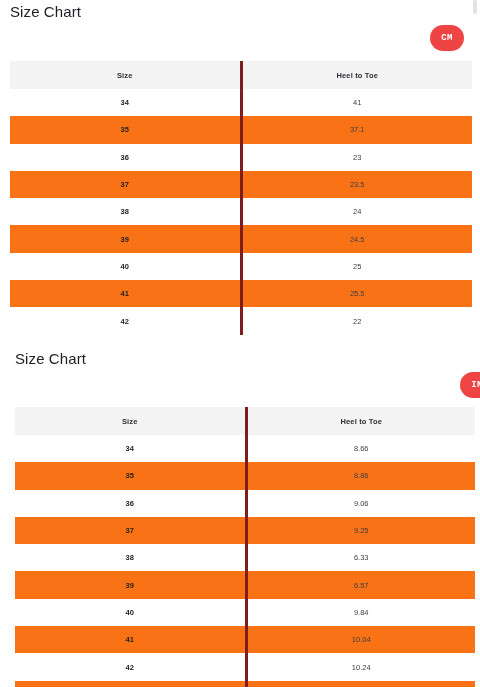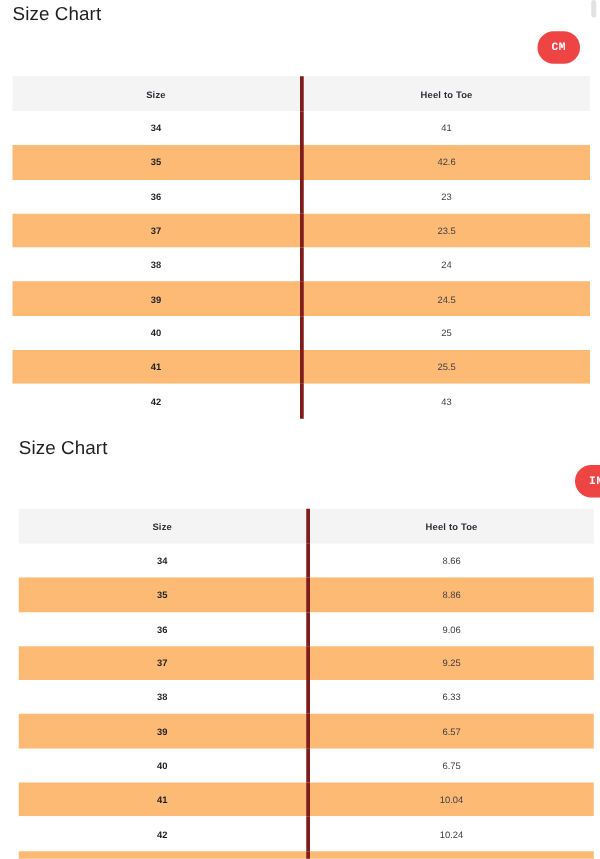--- a/index.html
+++ b/index.html
@@ -85,21 +85,21 @@
     font-size: 7.5px;
     color: #3b3d44;
   }
 
   .size-table tbody td.col-size {
     font-weight: bold;
     color: #1d1f24;
   }
 
   .size-table tbody tr.row-even td {
-    background: #fdba74;
+    background: #f97316;
   }
 
   .size-table tbody tr.row-odd td {
     background: #ffffff;
   }
 
   
   .size-table th.col-size,
   .size-table td.col-size {
     border-right: 3px solid #7f1d1d;
@@ -180,21 +180,21 @@
             <th class="col-heel">Heel to Toe</th>
           </tr>
         </thead>
         <tbody>
           <tr class="row-odd">
             <td class="col-size">34</td>
             <td class="col-heel">41</td>
           </tr>
           <tr class="row-even">
             <td class="col-size">35</td>
-            <td class="col-heel">42.6</td>
+            <td class="col-heel">37.1</td>
           </tr>
           <tr class="row-odd">
             <td class="col-size">36</td>
             <td class="col-heel">23</td>
           </tr>
           <tr class="row-even">
             <td class="col-size">37</td>
             <td class="col-heel">23.5</td>
           </tr>
           <tr class="row-odd">
@@ -208,21 +208,21 @@
           <tr class="row-odd">
             <td class="col-size">40</td>
             <td class="col-heel">25</td>
           </tr>
           <tr class="row-even">
             <td class="col-size">41</td>
             <td class="col-heel">25.5</td>
           </tr>
           <tr class="row-odd">
             <td class="col-size">42</td>
-            <td class="col-heel">43</td>
+            <td class="col-heel">22</td>
           </tr>
         </tbody>
       </table>
     </div>
   </div>
 
   <div class="section" id="section-in">
     <div class="section-title">Size Chart</div>
 
     <div class="unit-badge">IN</div>
@@ -255,21 +255,21 @@
           <tr class="row-odd">
             <td class="col-size">38</td>
             <td class="col-heel">6.33</td>
           </tr>
           <tr class="row-even">
             <td class="col-size">39</td>
             <td class="col-heel">6.57</td>
           </tr>
           <tr class="row-odd">
             <td class="col-size">40</td>
-            <td class="col-heel">6.75</td>
+            <td class="col-heel">9.84</td>
           </tr>
           <tr class="row-even">
             <td class="col-size">41</td>
             <td class="col-heel">10.04</td>
           </tr>
           <tr class="row-odd">
             <td class="col-size">42</td>
             <td class="col-heel">10.24</td>
           </tr>
           <tr class="row-even">

